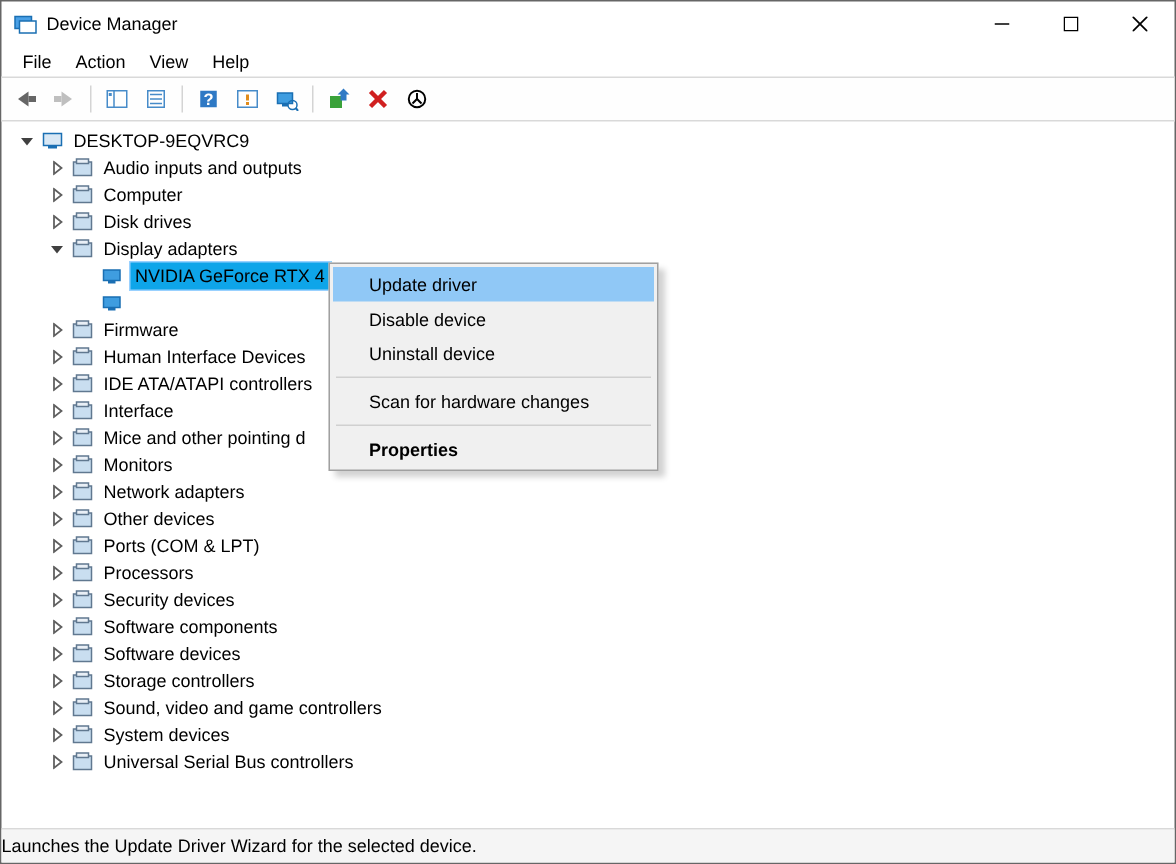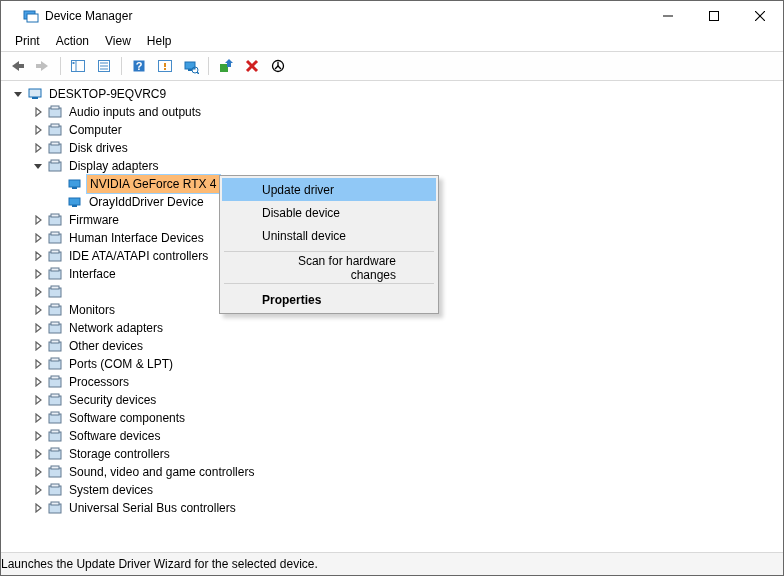--- a/index.html
+++ b/index.html
@@ -1,17 +1,17 @@
 <!DOCTYPE html>
 <html><head>
 <meta charset="utf-8">
 <style>
   html, body { margin:0; padding:0; font-family:"Segoe UI", Arial, sans-serif; font-size:12px; color:#000; background:#fff; }
   .window { width:784px; height:576px; border:1px solid #666; box-sizing:border-box; display:flex; flex-direction:column; background:#fff; }
-  .titlebar { height:30px; display:flex; align-items:center; padding-left:22px; }
+  .titlebar { height:30px; display:flex; align-items:center; padding-left:8px; }
   .titlebar .app-icon { width:16px; height:16px; margin-right:6px; }
   .title-text { flex:1; font-size:12px; }
   .win-controls { display:flex; }
   .win-controls .wc { width:46px; height:30px; display:flex; align-items:center; justify-content:center; }
   .win-controls svg { display:block; }
   .menubar { height:20px; display:flex; align-items:center; padding:0 6px; gap:0; }
   .menubar .menu-item { padding:2px 8px; }
   .toolbar { height:28px; border-top:1px solid #d9d9d9; border-bottom:1px solid #d9d9d9; display:flex; align-items:center; padding:0 4px; background:#fefefe; gap:2px; }
   .toolbar .sep { width:1px; height:18px; background:#d4d4d4; margin:0 3px; }
   .toolbar .tbtn { width:22px; height:22px; display:flex; align-items:center; justify-content:center; border:1px solid transparent; }
@@ -19,23 +19,23 @@
   .body { flex:1; position:relative; overflow:hidden; border-bottom:1px solid #d9d9d9;text-align:right; }
   .tree { padding:4px 0 0 6px; }
   .tree ul { list-style:none; margin:0; padding:0 0 0 20px; }
   .tree > ul { padding-left:4px; }
   .tree li { white-space:nowrap; }
   .row { display:flex; align-items:center; height:18px; line-height:18px; }
   .tw { width:14px; height:14px; display:flex; align-items:center; justify-content:center; margin-right:2px; flex:none; }
   .tw svg { display:block; }
   .ic { width:16px; height:16px; margin-right:4px; flex:none; display:flex; align-items:center; justify-content:center; }
   .lbl { padding:0 2px; }
-  .lbl.selected { background:#fdba74; border:1px solid #99d1ff; padding:0 3px; margin-left:-1px; }
+  .lbl.selected { background:#0ea5e9; border:1px solid #99d1ff; padding:0 3px; margin-left:-1px; }
   .context-menu { position:absolute; left:218px; top:94px; width:214px; background:#f0f0f0; border:1px solid #a0a0a0; box-shadow:4px 4px 4px rgba(0,0,0,.18); padding:2px; font-size:12px; }
-  .context-menu .cmi { height:23px; display:flex; align-items:center; padding:0 40px; }
+  .context-menu .cmi { height:23px; display:flex; align-items:center; padding:0 24px; }
   .context-menu .cmi.highlight { background:#90c8f6; }
   .context-menu .cmi.bold { font-weight:700; }
   .context-menu .cmsep { height:1px; background:#d0d0d0; margin:4px 2px; }
   .statusbar { height:22px; display:flex; align-items:center; padding:0 0; font-size:12px; background:#f5f5f5; }
 </style>
 </head>
 <body>
 
 <div class="window">
   <div class="titlebar">
@@ -60,21 +60,21 @@
       <div class="wc">
           <svg width="10" height="10">
             <line x1="0" y1="0" x2="10" y2="10" stroke="#000" stroke-width="1.2"></line>
             <line x1="10" y1="0" x2="0" y2="10" stroke="#000" stroke-width="1.2"></line>
           </svg>
         </div>
     </div>
   </div>
 
   <div class="menubar">
-    <span class="menu-item">Print</span>
+    <span class="menu-item">File</span>
     <span class="menu-item">Action</span>
     <span class="menu-item">View</span>
     <span class="menu-item">Help</span>
   </div>
 
   <div class="toolbar">
     <div class="tbtn">
         <svg width="18" height="14">
           <path d="M11 2 L4 7 L11 12 Z" fill="#666"></path>
           <rect x="11" y="5" width="5" height="4" fill="#666"></rect>
@@ -243,21 +243,20 @@
                   </li>
                   <li>
                     <div class="row">
                       <span class="tw"></span>
                       <span class="ic">
                         <svg width="16" height="16">
                           <rect x="2" y="4" width="11" height="7" fill="#3f9de0" stroke="#1a6fb3"></rect>
                           <rect x="5" y="11" width="5" height="2" fill="#1a6fb3"></rect>
                         </svg>
                       </span>
-                      <span class="lbl">OrayIddDriver Device</span>
                     </div>
                   </li>
                 </ul>
               </li>
               <li>
                 <div class="row">
                   <span class="tw">
                     <svg width="10" height="10">
                       <path d="M3 1 L8 5 L3 9 Z" fill="none" stroke="#606060" stroke-width="1.2"></path>
                     </svg>
@@ -325,20 +324,21 @@
                     <svg width="10" height="10">
                       <path d="M3 1 L8 5 L3 9 Z" fill="none" stroke="#606060" stroke-width="1.2"></path>
                     </svg>
                   </span>
                   <span class="ic">
                     <svg width="16" height="16">
                       <rect x="2" y="4" width="12" height="9" fill="#c9def0" stroke="#607890"></rect>
                       <rect x="4" y="2" width="8" height="3" fill="#e9eff6" stroke="#607890"></rect>
                     </svg>
                   </span>
+                  <span class="lbl">Mice and other pointing d</span>
                 </div>
               </li>
               <li>
                 <div class="row">
                   <span class="tw">
                     <svg width="10" height="10">
                       <path d="M3 1 L8 5 L3 9 Z" fill="none" stroke="#606060" stroke-width="1.2"></path>
                     </svg>
                   </span>
                   <span class="ic">

